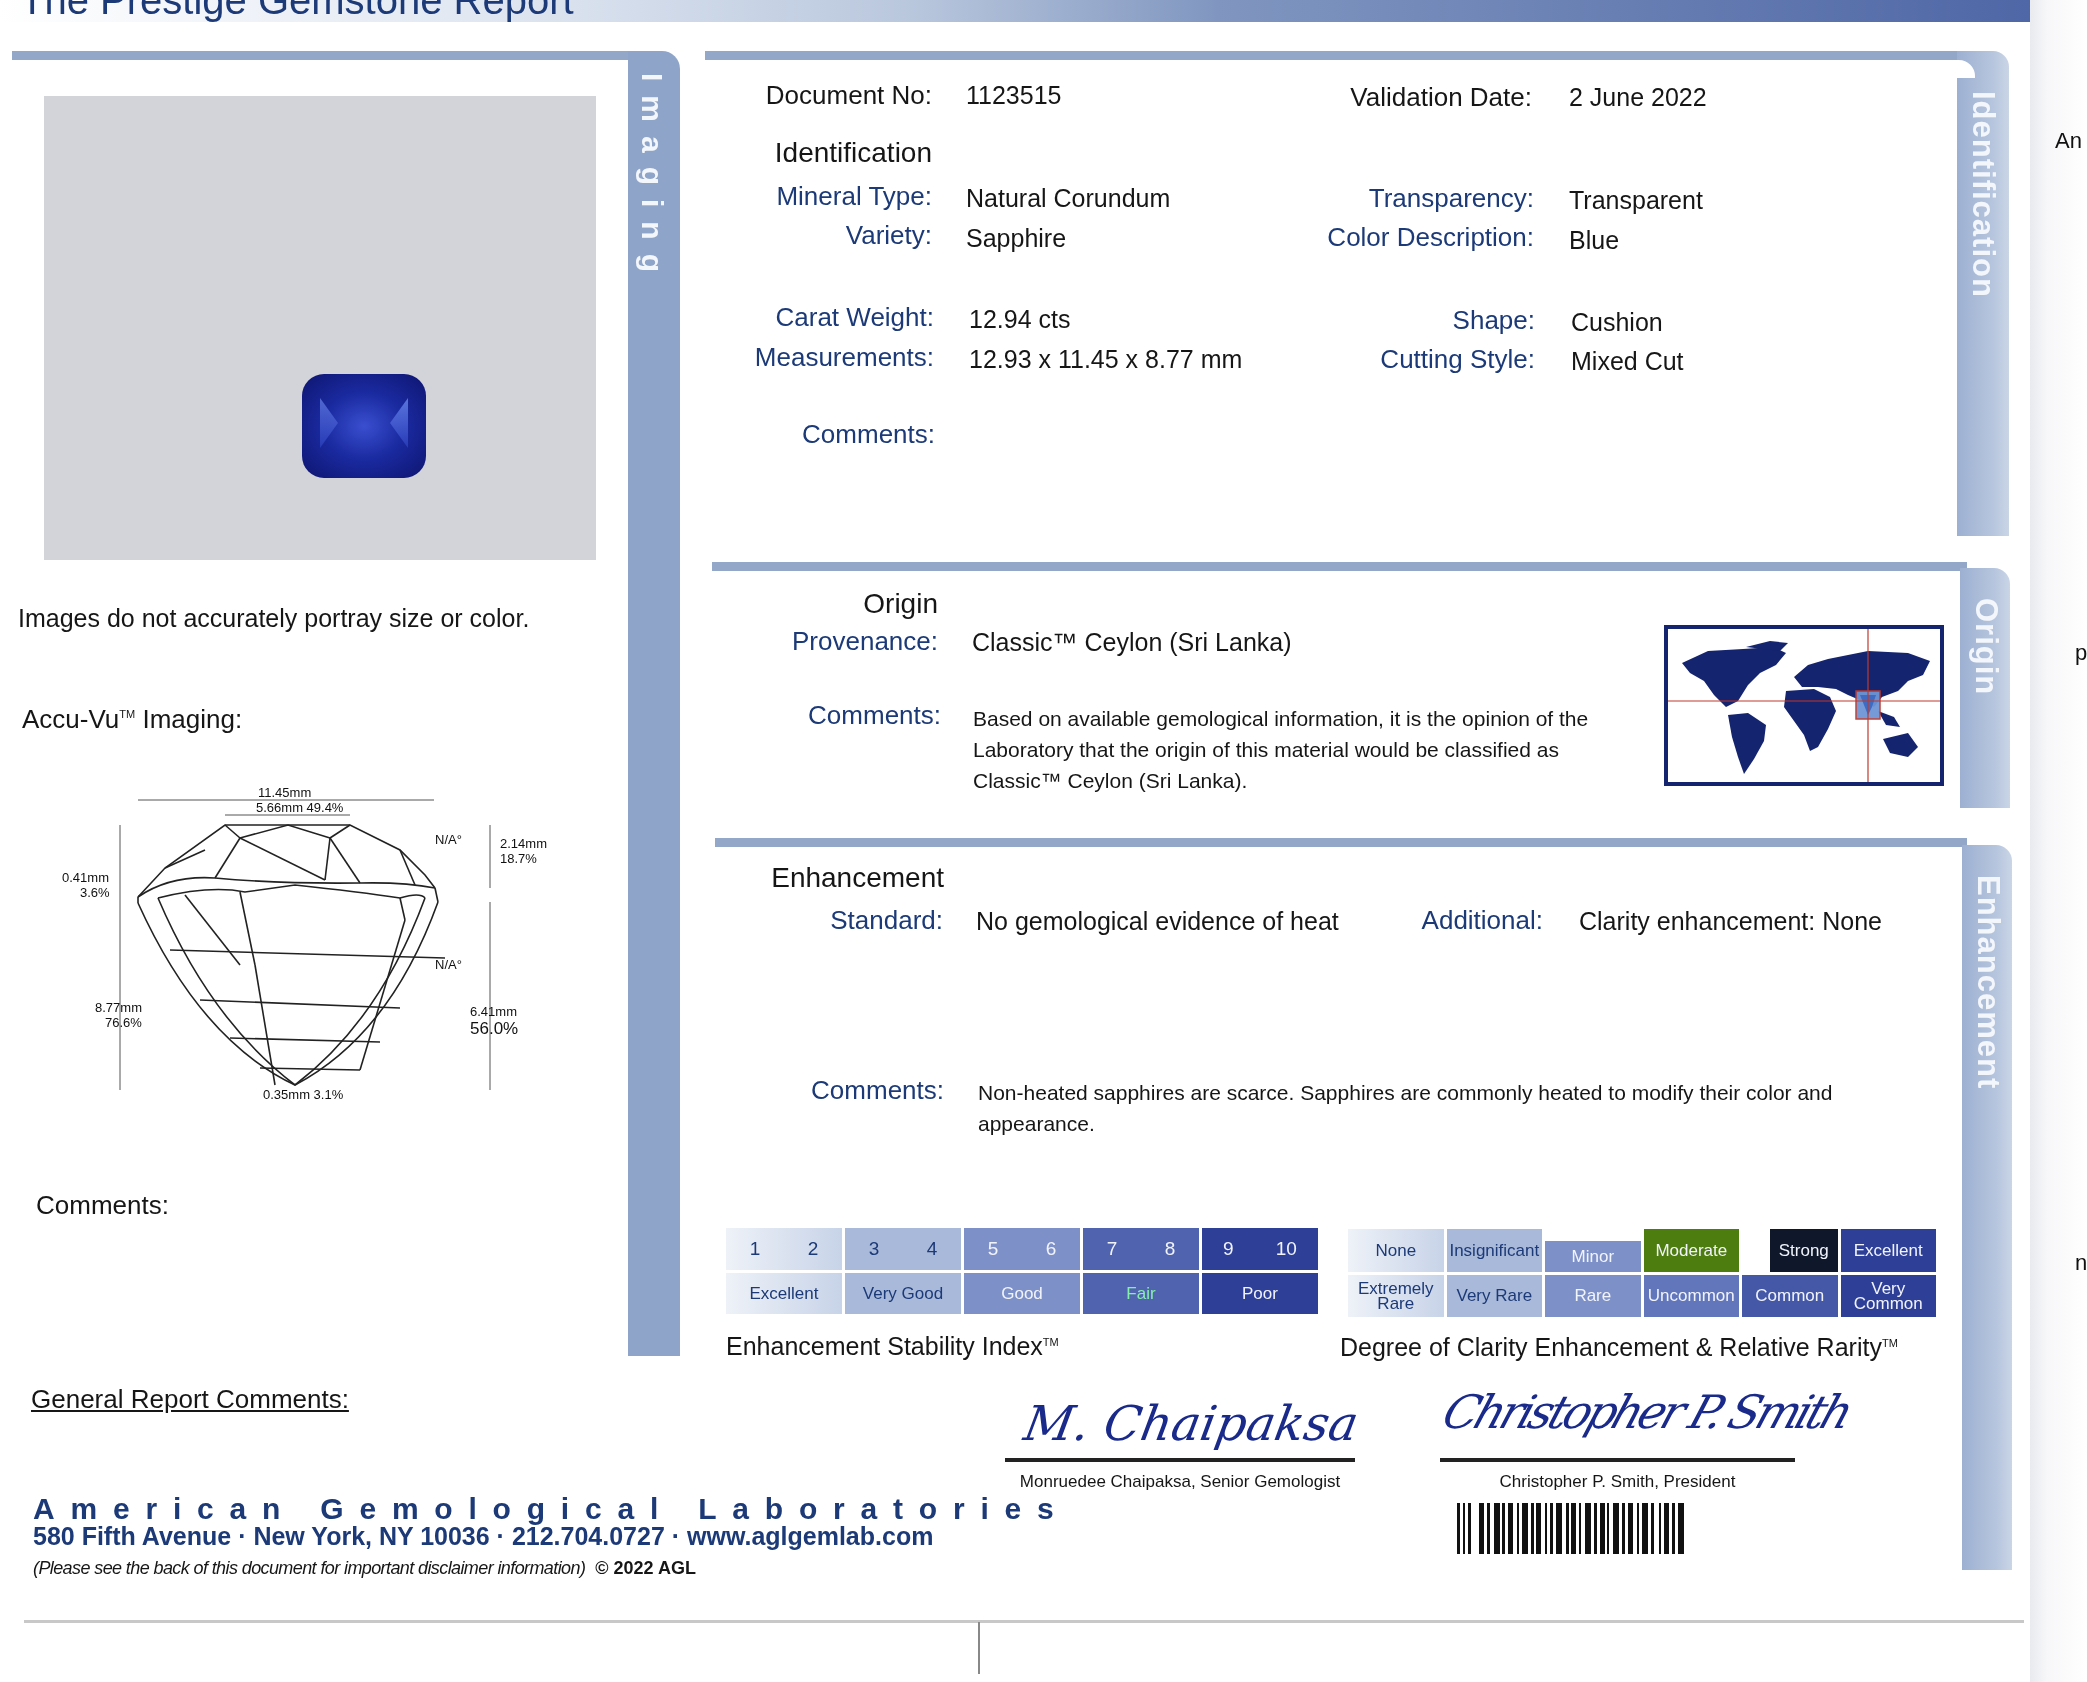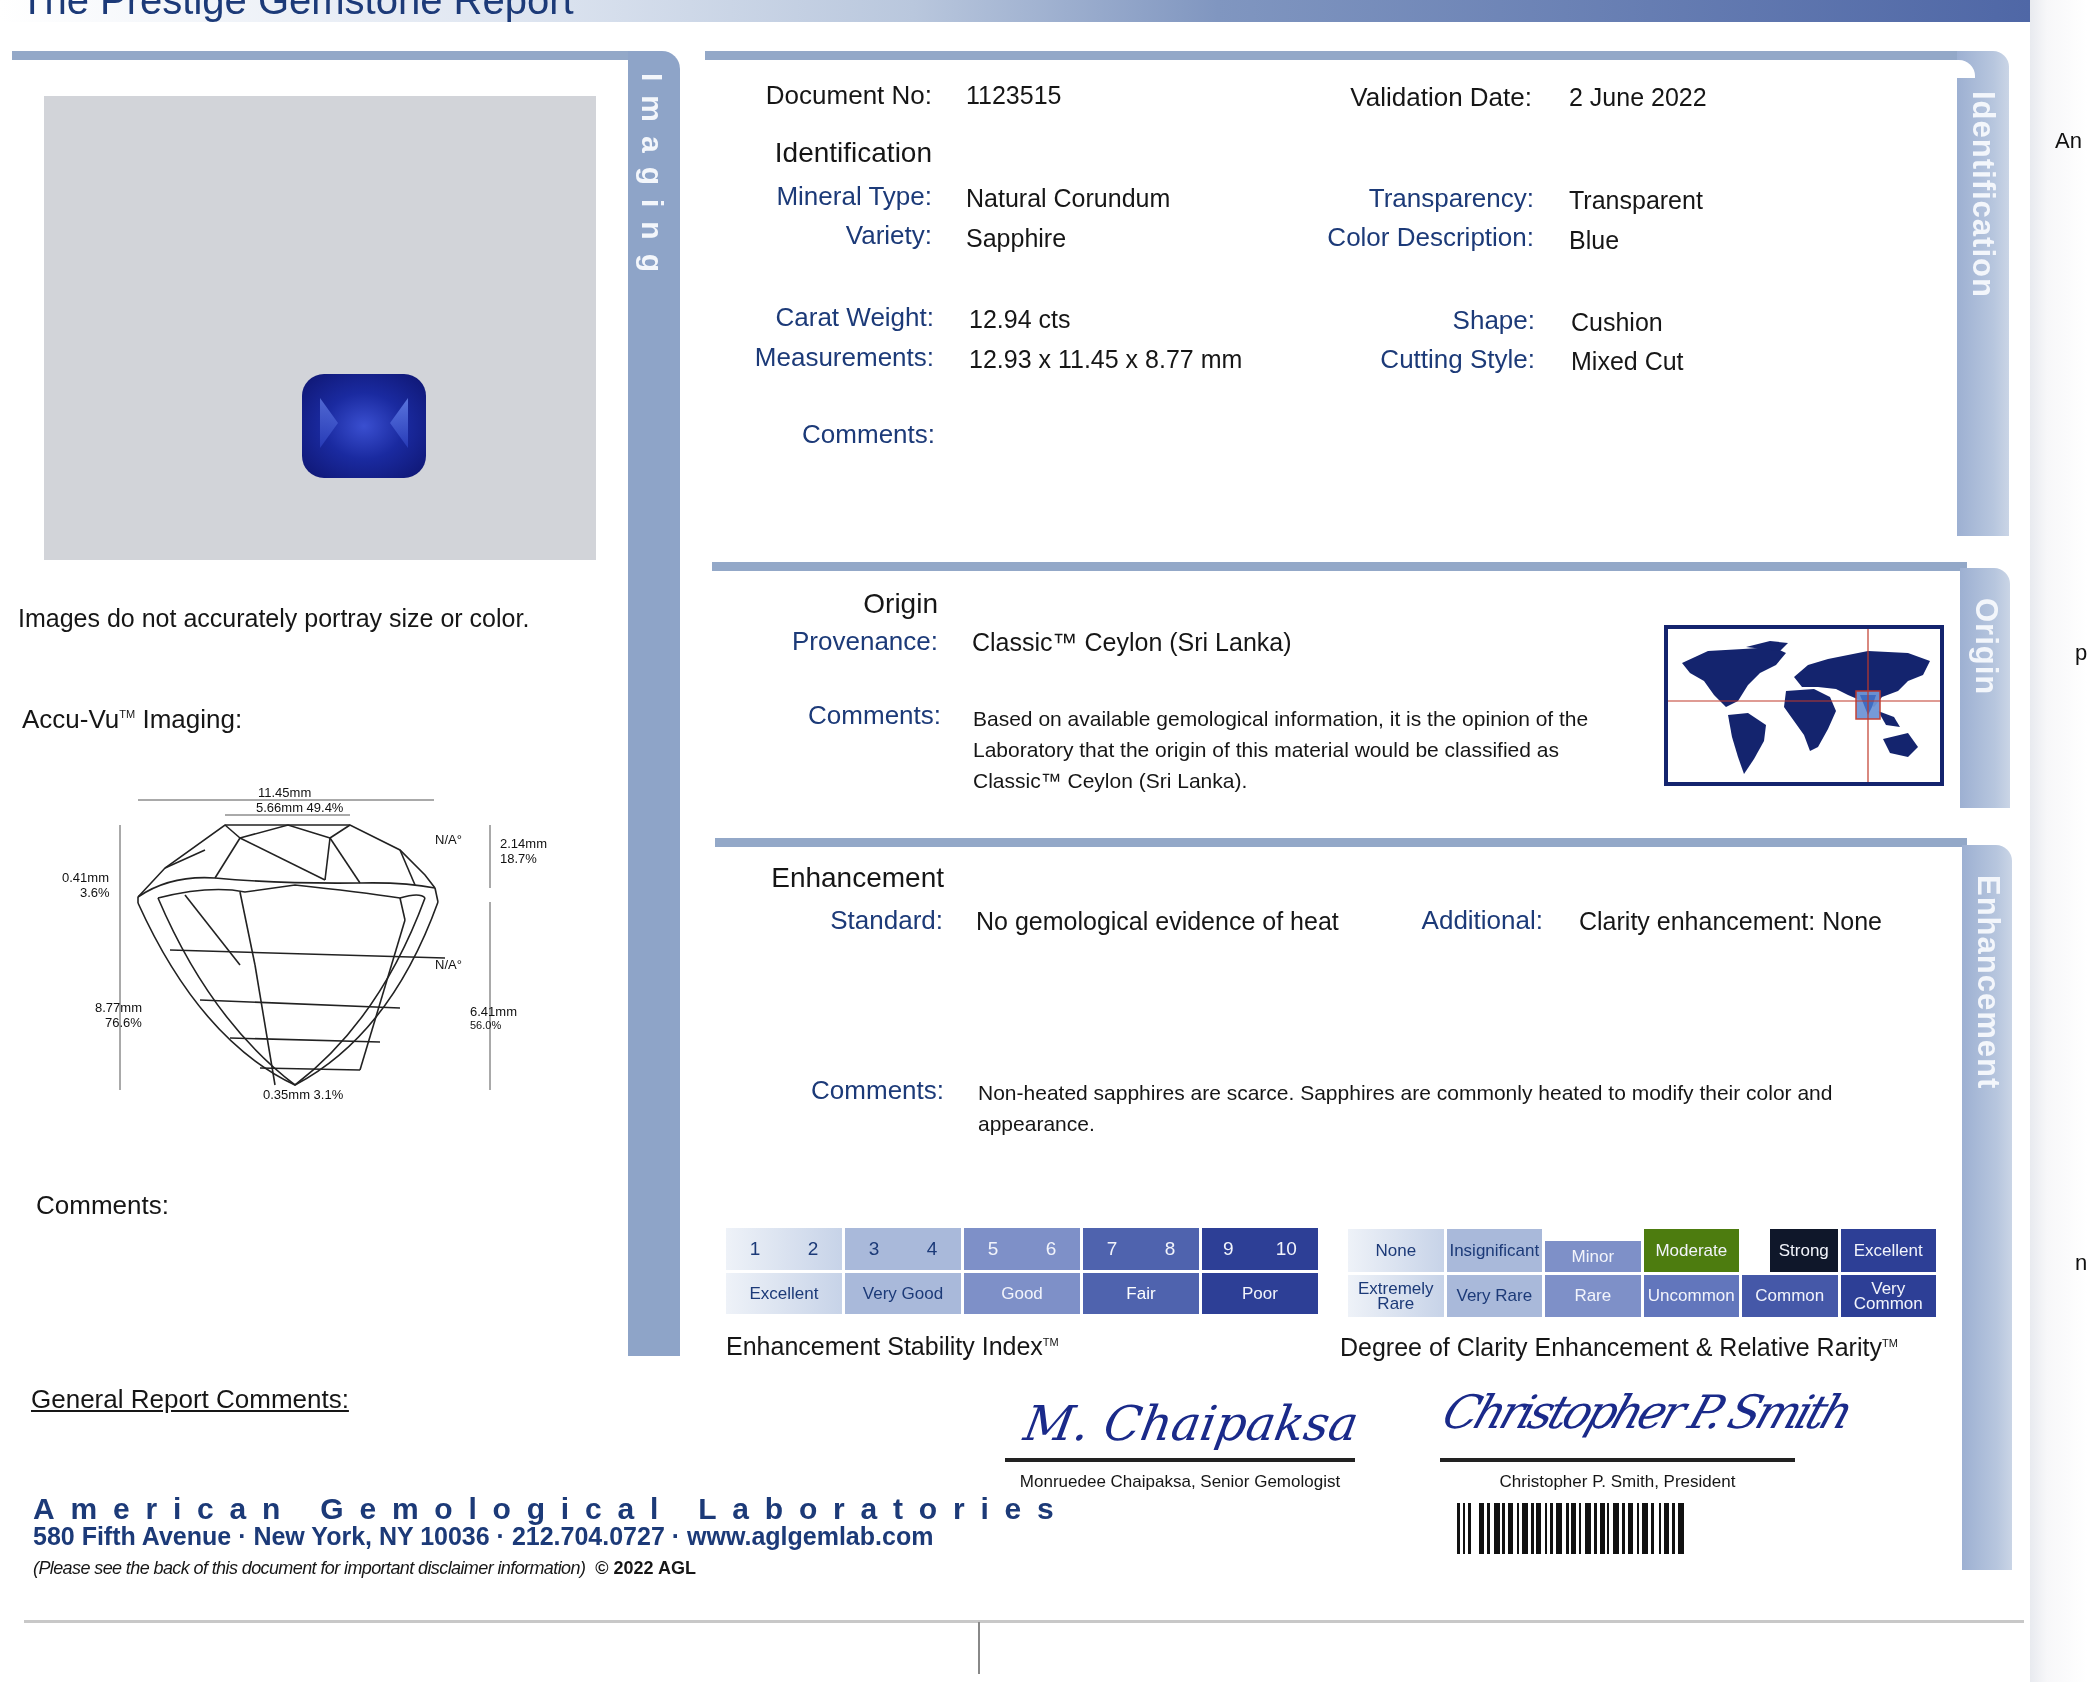--- a/index.html
+++ b/index.html
@@ -116,21 +116,21 @@
   <div class="abs" style="left:196px;top:20px;font-size:13px;">5.66mm 49.4%</div>
   <div class="abs" style="left:2px;top:90px;font-size:13px;">0.41mm</div>
   <div class="abs" style="left:20px;top:105px;font-size:13px;">3.6%</div>
   <div class="abs" style="left:375px;top:52px;font-size:13px;">N/A°</div>
   <div class="abs" style="left:440px;top:56px;font-size:13px;">2.14mm</div>
   <div class="abs" style="left:440px;top:71px;font-size:13px;">18.7%</div>
   <div class="abs" style="left:375px;top:177px;font-size:13px;">N/A°</div>
   <div class="abs" style="left:35px;top:220px;font-size:13px;">8.77mm</div>
   <div class="abs" style="left:45px;top:235px;font-size:13px;">76.6%</div>
   <div class="abs" style="left:410px;top:224px;font-size:13px;">6.41mm</div>
-  <div class="abs" style="left:410px;top:239px;font-size:11px;text-align:center;">56.0%</div>
+  <div class="abs" style="left:410px;top:239px;font-size:17px;text-align:center;">56.0%</div>
   <div class="abs" style="left:203px;top:307px;font-size:13px;">0.35mm 3.1%</div>
 </div>
 
 <div class="abs t-lcomments blk">Comments:</div>
 
 <div class="abs rp-bar" style="left:705px;top:51px;width:1260px;"></div>
 <div class="abs rp-tab" style="left:1957px;top:51px;width:52px;height:485px;">
   <div class="vtext" style="position:absolute;left:8px;top:40px;letter-spacing:1px;font-size:31px;">Identification</div>
 </div>
 <div class="abs rp-corner" style="left:1957px;top:60px;"></div>
@@ -219,21 +219,21 @@
       <span>7</span>
       <span>8</span>
     </div>
   <div class="cell num" style="background:#2d3f96;color:#f2f4fb;">
       <span>9</span>
       <span>10</span>
     </div>
   <div class="cell" style="background:linear-gradient(90deg,#eef2f8,#c7d3e8);color:#1c3a78;">Excellent</div>
   <div class="cell" style="background:#a9b9da;color:#1c3a78;">Very Good</div>
   <div class="cell" style="background:#7e90c8;color:#f2f4fb;">Good</div>
-  <div class="cell" style="background:#4f63ae;color:#ffffff;">Fair</div>
+  <div class="cell" style="background:#4f63ae;color:#86efac;">Fair</div>
   <div class="cell" style="background:#2d3f96;color:#f2f4fb;">Poor</div>
 </div>
 <div class="abs scale-title blk" style="left:726px;top:1332px;"><span>Enhancement Stability Index</span><sup>TM</sup></div>
 
 <div class="abs scale" style="left:1348px;top:1229px;width:588px;height:88px;grid-template-columns:repeat(6,1fr);grid-template-rows:1fr 1fr;">
   <div class="cell" style="background:linear-gradient(90deg,#eef2f8,#c7d3e8);color:#1c3a78;">None</div>
   <div class="cell" style="background:#a9b9da;color:#1c3a78;">Insignificant</div>
   <div class="cell" style="background:#7e90c8;color:#f2f4fb;margin-top:12px;">Minor</div>
   <div class="cell" style="background:#4d7c0f;color:#f2f4fb;">Moderate</div>
   <div class="cell" style="background:#0f172a;color:#f2f4fb;margin-left:28px;">Strong</div>

